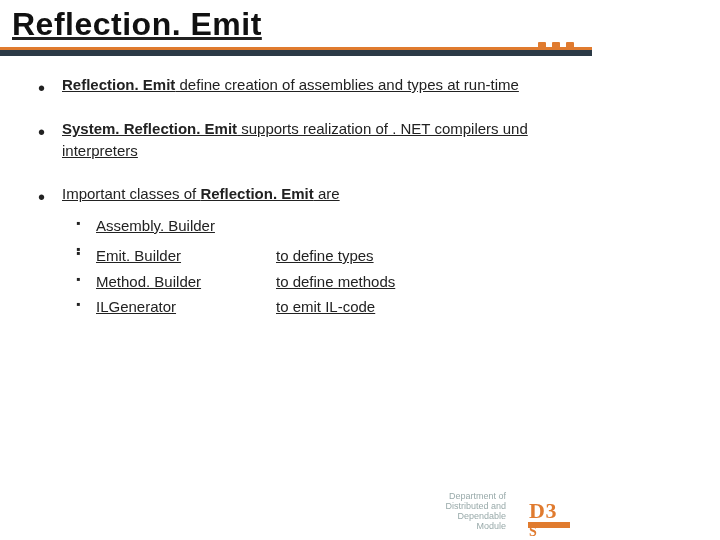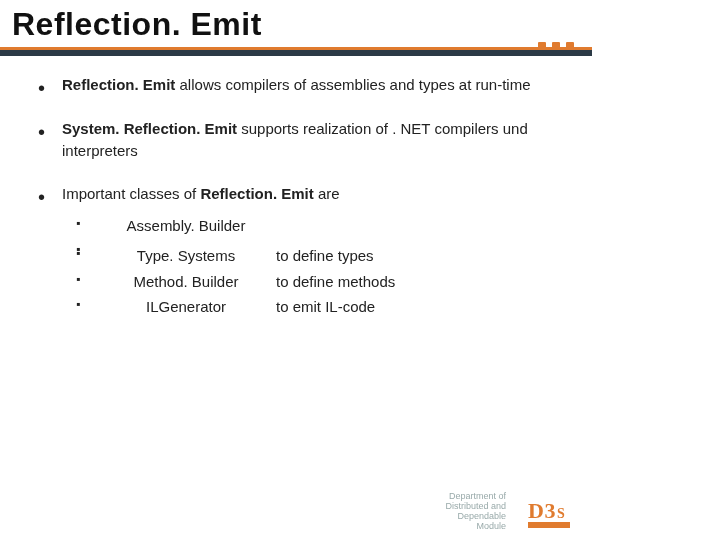--- a/index.html
+++ b/index.html
@@ -1,41 +1,41 @@
 <!DOCTYPE html>
 <html><head>
 <meta charset="utf-8">
 <style>
   * { margin: 0; padding: 0; box-sizing: border-box; }
   html, body { width: 720px; height: 540px; background: #fff; font-family: Arial, Helvetica, sans-serif; color: #222; }
-  .slide { position: relative; width: 592px; height: 540px; }
+  .slide { position: relative; width: 592px; height: 540px; text-decoration: underline; }
   .title-wrap { padding: 6px 12px 0 12px; }
   .title { font-size: 32px; font-weight: 700; letter-spacing: .5px; color: #111; }
   .dots { position: absolute; top: 42px; right: 18px; display: flex; gap: 6px; }
   .dots span { width: 8px; height: 8px; background: #e07b2f; border-radius: 1px; display: inline-block; }
   .rule-stack { margin-top: 4px; }
   .rule { height: 3px; width: 100%; }
   .rule.orange { background: #e07b2f; }
   .rule.dark   { background: #2b3a46; height: 6px; }
   .body { padding: 18px 28px 0 28px; font-size: 15px; line-height: 1.45; }
   .lvl1 { list-style: none; }
   .lvl1 > li { position: relative; padding-left: 34px; margin-bottom: 22px; }
   .lvl1 > li::before { content: "•"; position: absolute; left: 10px; top: 0; font-size: 20px; color: #222; }
   .li1-strong { font-weight: 600; }
   .li1-tail   { font-weight: 400; }
   .lvl2 { list-style: none; margin-top: 10px; }
   .lvl2 > li { position: relative; padding-left: 34px; margin-bottom: 4px; font-weight: 400; }
   .lvl2 > li::before { content: "▪"; position: absolute; left: 14px; top: 0; font-size: 12px; color: #222; }
   .two-col { display: flex; }
-  .col-a { width: 180px; flex: 0 0 180px; text-align: center; }
+  .col-a { width: 180px; flex: 0 0 180px; }
   .col-b { flex: 1; }
   .footer { position: absolute; bottom: 8px; right: 18px; display: flex; align-items: center; gap: 22px; }
   .dept { font-size: 9px; line-height: 1.1; color: #9aa; text-align: right; }
   .logo { width: 46px; height: 28px; position: relative; }
-  .logo .d3 { font-family: Georgia, 'Times New Roman', serif; font-weight: 700; color: #e07b2f; font-size: 22px; letter-spacing: .5px; display: flex; align-items: baseline; }
+  .logo .d3 { font-family: Georgia, 'Times New Roman', serif; font-weight: 700; color: #e07b2f; font-size: 22px; letter-spacing: .5px; display: flex; align-items: baseline; flex-direction: column; }
   .logo .s  { font-size: 14px; color: #e07b2f; margin-left: 1px; }
   .logo .bar{ position: absolute; bottom: -2px; left: 0; width: 42px; height: 6px; background: #e07b2f; }
 </style>
 </head>
 <body>
 
 <div class="slide">
 
   <div class="title-wrap">
     <div class="title">Reflection. Emit</div>
@@ -49,42 +49,42 @@
 
   <div class="rule-stack">
     <div class="rule orange"></div>
     <div class="rule dark"></div>
   </div>
 
   <div class="body">
     <ul class="lvl1">
 
       <li>
-        <span class="li1-strong">Reflection. Emit</span><span class="li1-tail"> allows compilers of assemblies and types at run-time</span>
+        <span class="li1-strong">Reflection. Emit</span><span class="li1-tail"> define creation of assemblies and types at run-time</span>
       </li>
 
       <li>
         <span class="li1-strong">System. Reflection. Emit</span><span class="li1-tail"> supports realization of . NET compilers und interpreters</span>
       </li>
 
       <li>
         <span class="li1-tail">Important classes of </span><span class="li1-strong">Reflection. Emit</span><span class="li1-tail"> are</span>
         <ul class="lvl2">
           <li>
             <div class="two-col">
               <span class="col-a">Assembly. Builder</span>
             </div>
           </li>
           <li>
             <div class="two-col">
             </div>
           </li>
           <li>
             <div class="two-col">
-              <span class="col-a">Type. Systems</span>
+              <span class="col-a">Emit. Builder</span>
               <span class="col-b">to define types</span>
             </div>
           </li>
           <li>
             <div class="two-col">
               <span class="col-a">Method. Builder</span>
               <span class="col-b">to define methods</span>
             </div>
           </li>
           <li>

